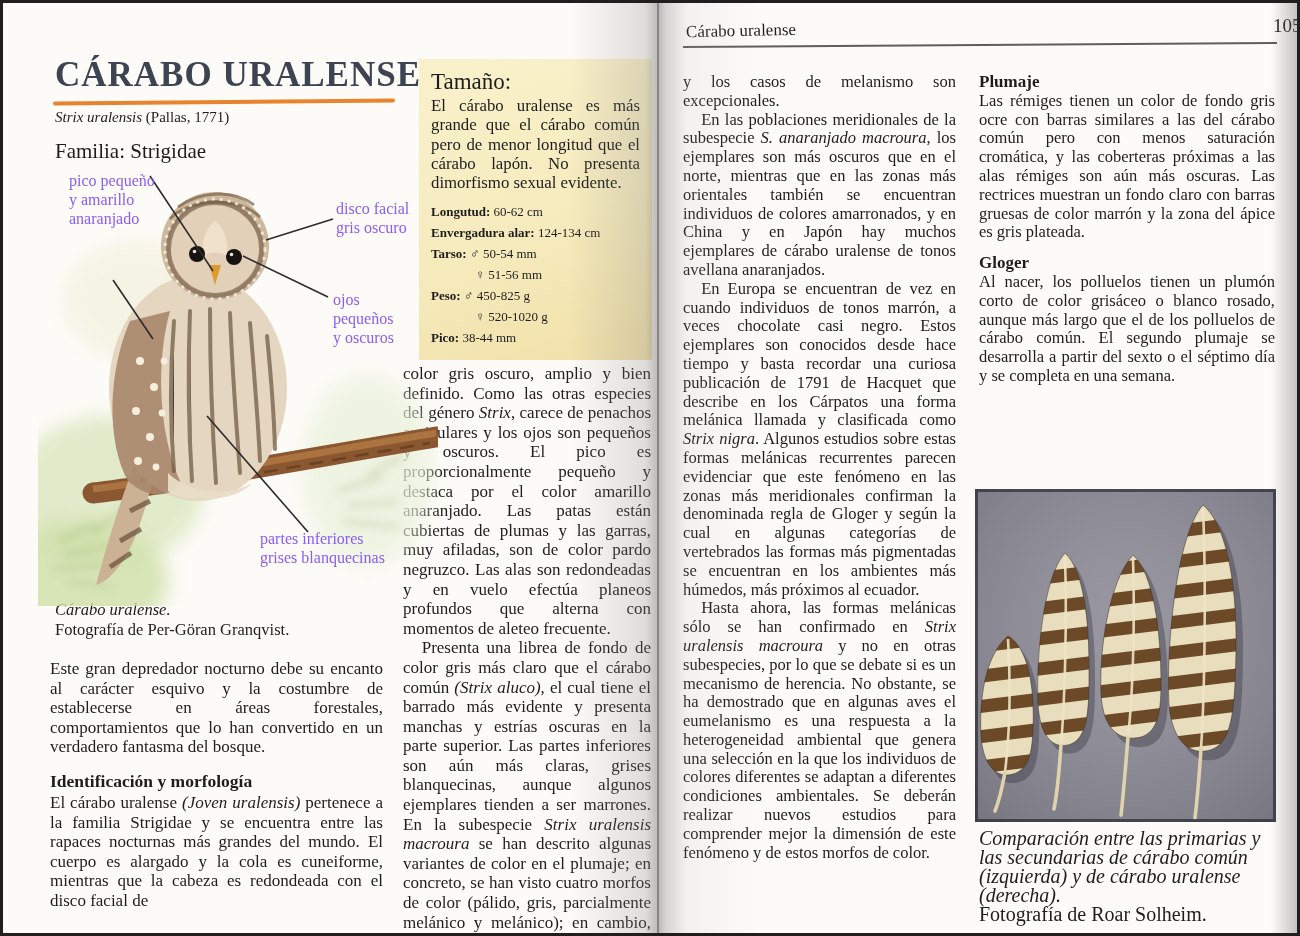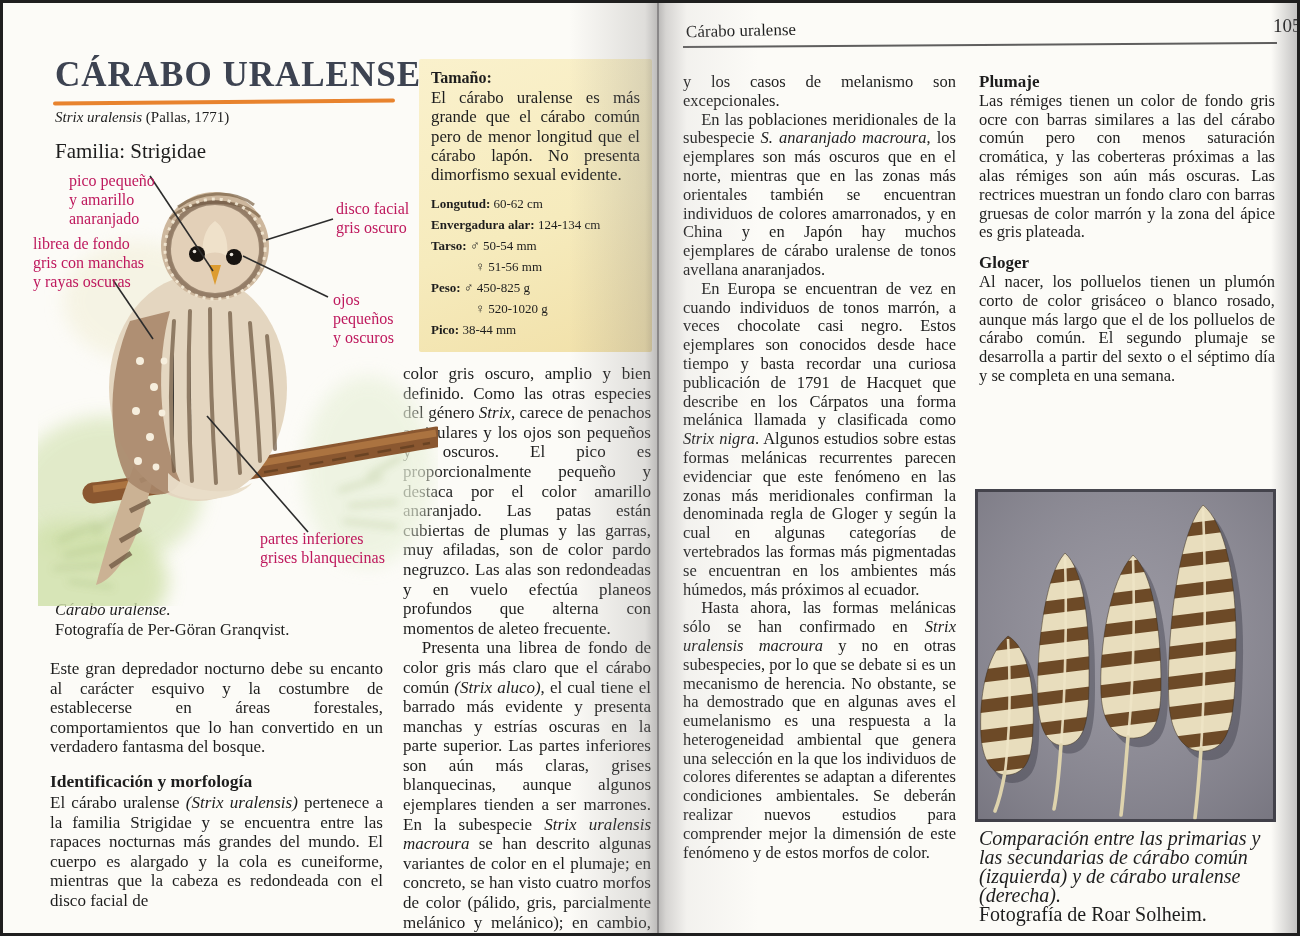--- a/index.html
+++ b/index.html
@@ -8,33 +8,33 @@
     background:#fcfbf7; border:3px solid #1f1f1f; overflow:hidden;
     font-family:"Liberation Serif", serif; color:#1d1d1d;
   }
   .abs { position:absolute; }
   
   .title { font-size:35px; font-weight:bold; letter-spacing:1px; color:#3d4351; }
   .title-rule { height:4px; background:#e8832e; border-radius:2px; transform:rotate(-0.5deg); }
   .sciline { font-size:15px; }
   .sciline .sci { font-style:italic; }
   .family { font-size:21px; }
-  .figlabel { font-size:16px; line-height:19px; white-space:pre-line; color:#be185d; }
+  .figlabel { font-size:16px; line-height:19px; white-space:pre-line; color:#8b5cf6; }
   .figcap { font-size:16.5px; line-height:20px; }
   .figcap .it { font-style:italic; display:block; }
   .bodytext { font-size:17px; line-height:19.5px; text-align:justify; }
   .bodytext p { margin:0; }
   .bodytext p.ind { text-indent:1.1em; }
   .subhead { font-size:17.5px; font-weight:bold; }
   
   .infobox {
     background:linear-gradient(160deg,#faf1cc 0%,#f6ebbd 55%,#f1e0a8 100%);
     padding:10px 12px 12px 12px; box-sizing:border-box; border-radius:2px;
   }
-  .infobox .ib-head { font-size:16px; font-weight:bold; }
+  .infobox .ib-head { font-size:23px; font-weight:normal; }
   .infobox .ib-body { font-size:16.8px; line-height:19.3px; text-align:justify; margin-top:1px; }
   .infobox .stats { margin-top:9px; font-size:13px; line-height:21px; }
   .stat { white-space:nowrap; }
   .stat b { font-weight:bold; }
   .stat .v2 { padding-left:3.4em; white-space:nowrap; }
   
   .runhead { font-size:17px; transform:rotate(-1.2deg); }
   .runhead-rule { height:2px; background:rgba(55,55,55,.8); transform:rotate(-0.4deg); }
   .pagenum { font-size:19px; }
   .rbody { font-size:16.5px; line-height:18.8px; text-align:justify; }
@@ -140,37 +140,34 @@
       <line x1="295" y1="134" x2="210" y2="93"></line>
       <line x1="275" y1="369" x2="174" y2="253"></line>
     </g>
   </svg>
 
   <div class="abs figlabel" style="left:66px;  top:168px; z-index:6;">pico pequeño
 y amarillo
 anaranjado</div>
   <div class="abs figlabel" style="left:333px; top:196px; z-index:6;">disco facial
 gris oscuro</div>
-  <div class="abs figlabel" style="left:30px;  top:231px; z-index:6;">librea de fondo
-gris con manchas
-y rayas oscuras</div>
   <div class="abs figlabel" style="left:330px; top:287px; z-index:6;">ojos
 pequeños
 y oscuros</div>
   <div class="abs figlabel" style="left:257px; top:526px; z-index:6;">partes inferiores
 grises blanquecinas</div>
 
   <div class="abs figcap" style="left:52px; top:597px;">
     <span class="it">Cárabo uralense.</span>
     <span>Fotografía de Per-Göran Granqvist.</span>
   </div>
 
   <div class="abs bodytext" style="left:47px; top:656px; width:333px;">Este gran depredador nocturno debe su encanto al carácter esquivo y la costumbre de establecerse en áreas forestales, comportamientos que lo han convertido en un verdadero fantasma del bosque.</div>
   <div class="abs subhead" style="left:47px; top:768px;">Identificación y morfología</div>
-  <div class="abs bodytext" style="left:47px; top:790px; width:333px;">El cárabo uralense <i>(Strix uralensis)</i> pertenece a la familia Strigidae y se encuentra entre las rapaces nocturnas más grandes del mundo. El cuerpo es alargado y la cola es cuneiforme, mientras que la cabeza es redondeada con el disco facial de</div>
+  <div class="abs bodytext" style="left:47px; top:790px; width:333px;">El cárabo uralense <i>(Joven uralensis)</i> pertenece a la familia Strigidae y se encuentra entre las rapaces nocturnas más grandes del mundo. El cuerpo es alargado y la cola es cuneiforme, mientras que la cabeza es redondeada con el disco facial de</div>
 
   <div class="abs infobox" style="left:416px; top:56px; width:233px;">
     <div class="ib-head">Tamaño:</div>
     <div class="ib-body">El cárabo uralense es más grande que el cárabo común pero de menor longitud que el cárabo lapón. No presenta dimorfismo sexual evidente.</div>
     <div class="stats">
       <div class="stat"><b>Longutud:</b> <span>60-62 cm</span></div>
       <div class="stat"><b>Envergadura alar:</b> <span>124-134 cm</span></div>
       <div class="stat"><b>Tarso:</b> <span>♂ 50-54 mm</span><div class="v2">♀ 51-56 mm</div></div>
       <div class="stat"><b>Peso:</b> <span>♂ 450-825 g</span><div class="v2">♀ 520-1020 g</div></div>
       <div class="stat"><b>Pico:</b> <span>38-44 mm</span></div>

